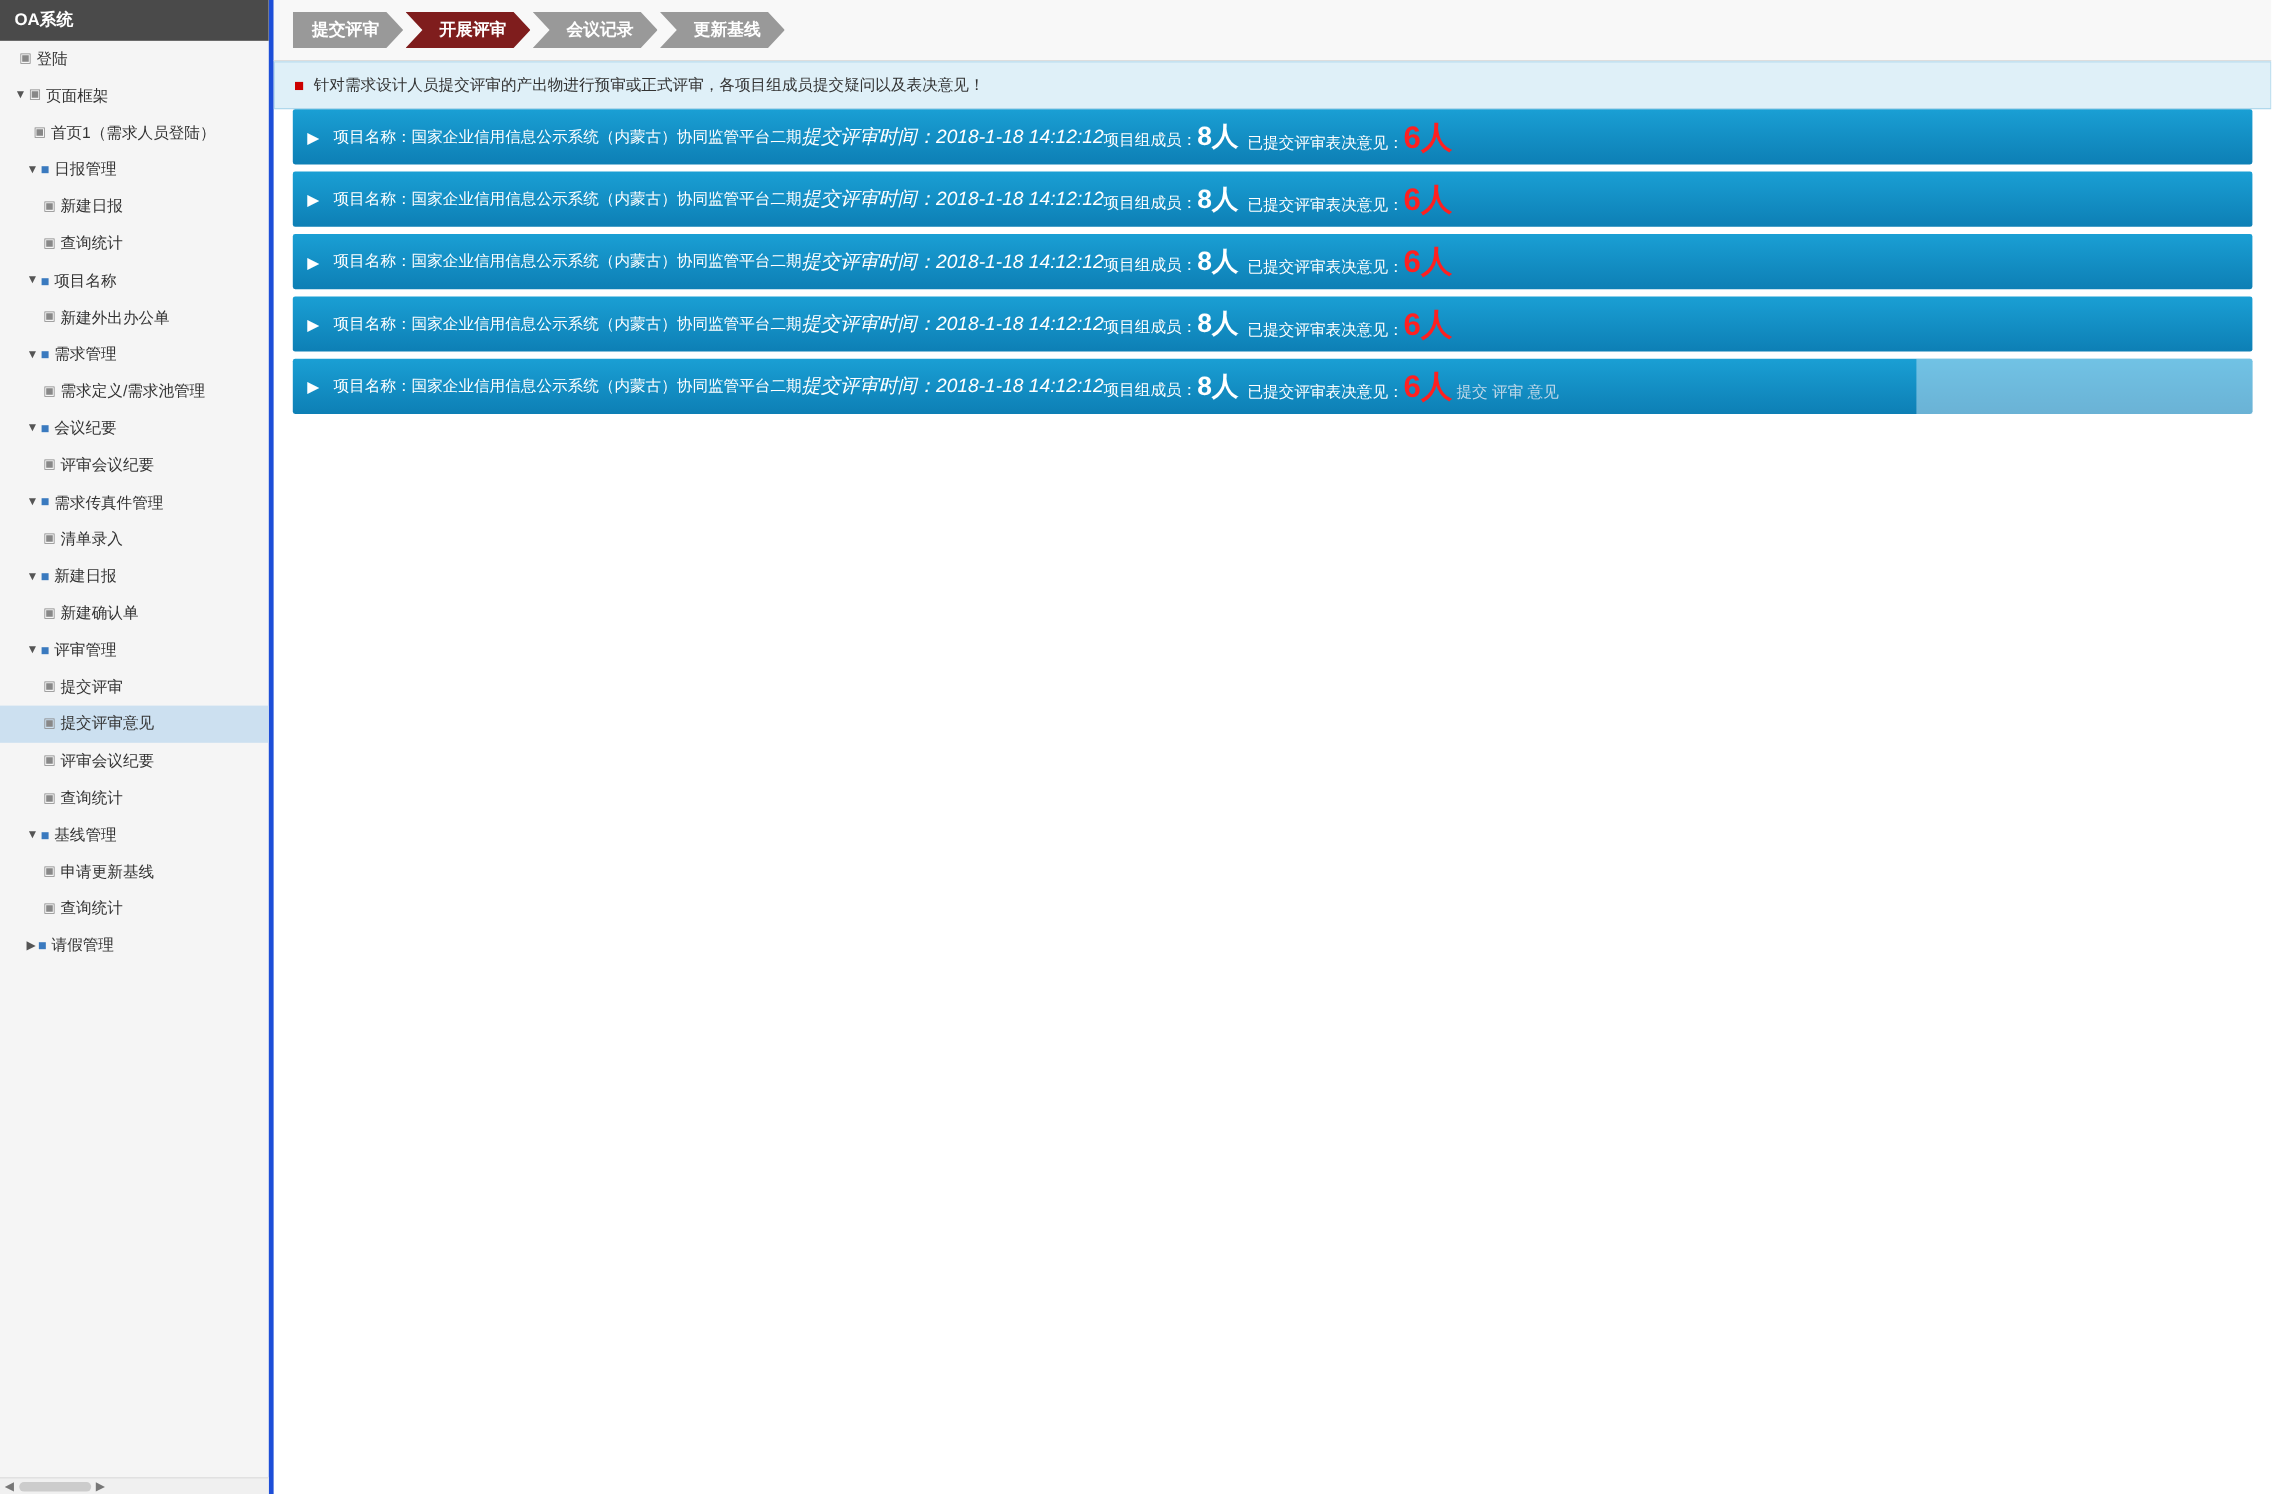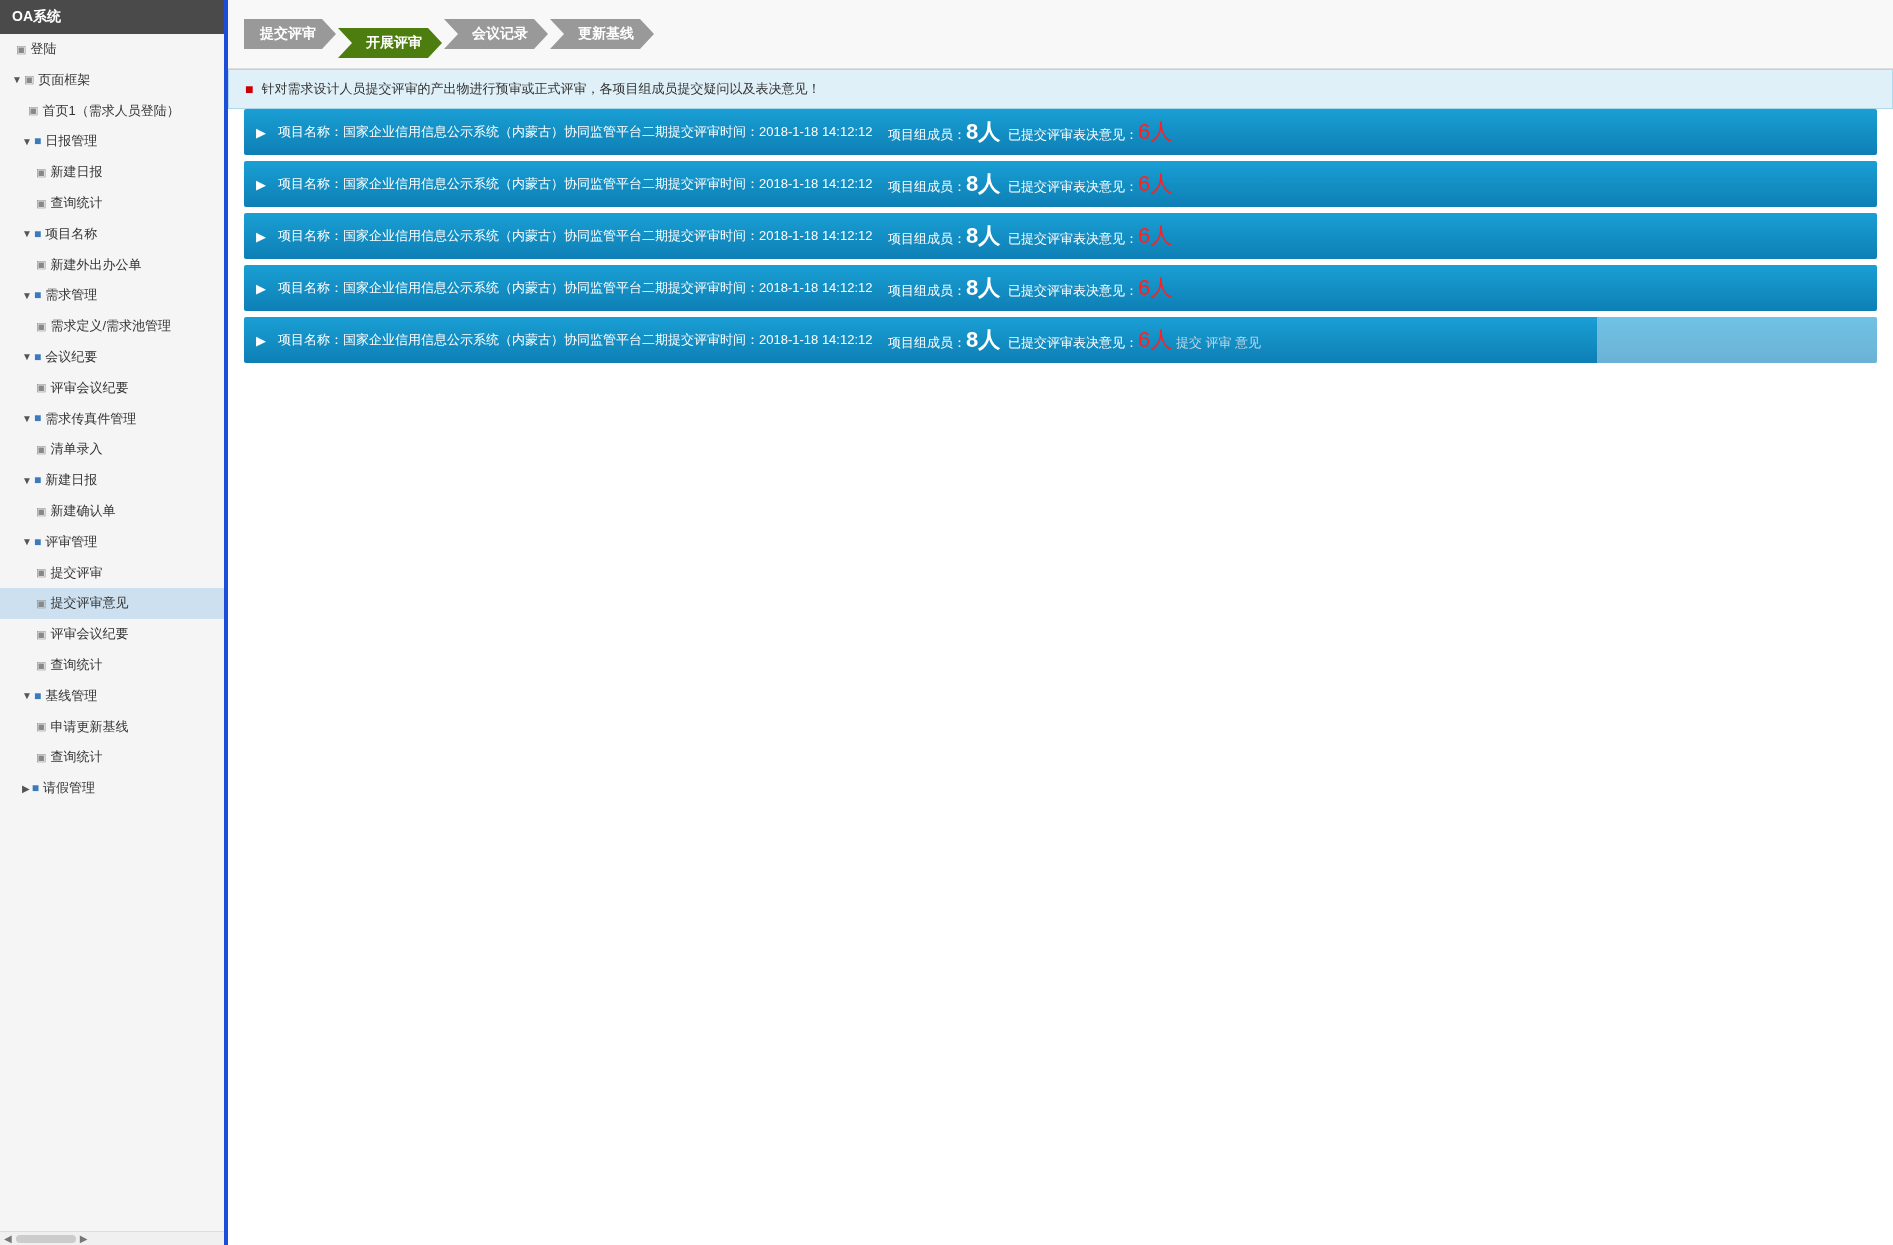--- a/index.html
+++ b/index.html
@@ -121,23 +121,22 @@
     }
     .step:first-child {
       clip-path: polygon(0 0, calc(100% - 14px) 0, 100% 50%, calc(100% - 14px) 100%, 0 100%);
       padding-left: 16px;
     }
     .step.inactive {
       background: #999;
       color: #fff;
     }
     .step.active {
-      background: #4d7c0f;
-      color: #fff;
-      margin-top: 18px;
+      background: #7f1d1d;
+      color: #fff;
     }
 
     
     .content {
       flex: 1;
       overflow-y: auto;
       padding: 0;
     }
 
     
@@ -203,42 +202,43 @@
       flex-shrink: 0;
     }
     .review-item .project-name {
       color: #fff;
       font-size: 13px;
       flex: 0 0 auto;
       min-width: 340px;
     }
     .review-item .review-time {
       color: #fff;
-      font-size: 13px;
+      font-size: 16px;
       flex: 0 0 auto;
       min-width: 220px;
+      font-style: italic;
     }
     .review-item .members {
       color: #fff;
       font-size: 13px;
       flex: 0 0 auto;
       min-width: 120px;
     }
     .review-item .members .count {
       font-size: 22px;
       font-weight: bold;
     }
     .review-item .opinions {
       color: #fff;
       font-size: 13px;
       flex: 1;
     }
     .review-item .opinions .count {
-      font-size: 22px;
-      font-weight: normal;
+      font-size: 26px;
+      font-weight: bold;
       color: #ff2020;
     }
 
     
     .review-item-overlay {
       position: absolute;
       right: 0;
       top: 0;
       bottom: 0;
       width: 280px;

